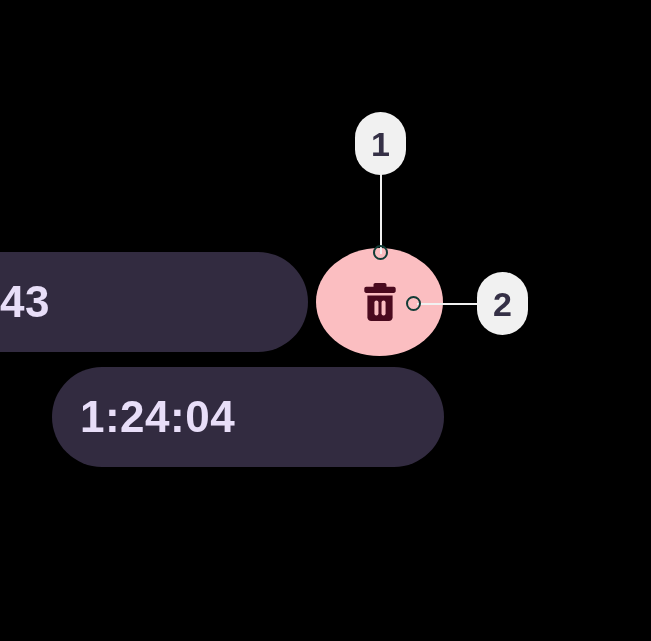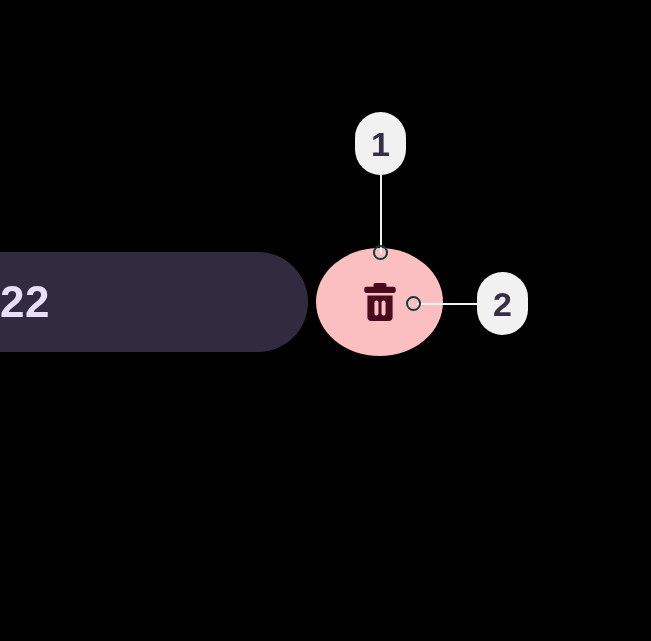--- a/index.html
+++ b/index.html
@@ -129,23 +129,26 @@
     width: 51px;
     height: 63px;
   }
 </style>
 </head>
 <body>
 
 <div id="screen">
 
   <div class="pill" id="pill-top">
-    <span class="pill-label">22</span>
+    <span class="pill-label">43</span>
   </div>
 
+  <div class="pill" id="pill-bottom">
+    <span class="pill-label">1:24:04</span>
+  </div>
 
   <div id="delete-button">
     <span>
       <svg width="40" height="42" viewBox="0 0 24 26" fill="none" aria-hidden="true">
         <path d="M9.1 1.2h5.8c.62 0 1.12.5 1.12 1.12V3.6h4.5c.66 0 1.2.54 1.2 1.2v1.45c0 .66-.54 1.2-1.2 1.2H3.48c-.66 0-1.2-.54-1.2-1.2V4.8c0-.66.54-1.2 1.2-1.2h4.5V2.32c0-.62.5-1.12 1.12-1.12z" fill="#4A0A1E"></path>
         <path d="M4.2 8.9h15.6v13.6c0 1.27-1.03 2.3-2.3 2.3H6.5c-1.27 0-2.3-1.03-2.3-2.3V8.9z" fill="#4A0A1E"></path>
         <rect x="8.55" y="12.1" width="2.5" height="9.2" rx="1.25" fill="#FBBEC1"></rect>
         <rect x="12.95" y="12.1" width="2.5" height="9.2" rx="1.25" fill="#FBBEC1"></rect>
       </svg>
     </span>

